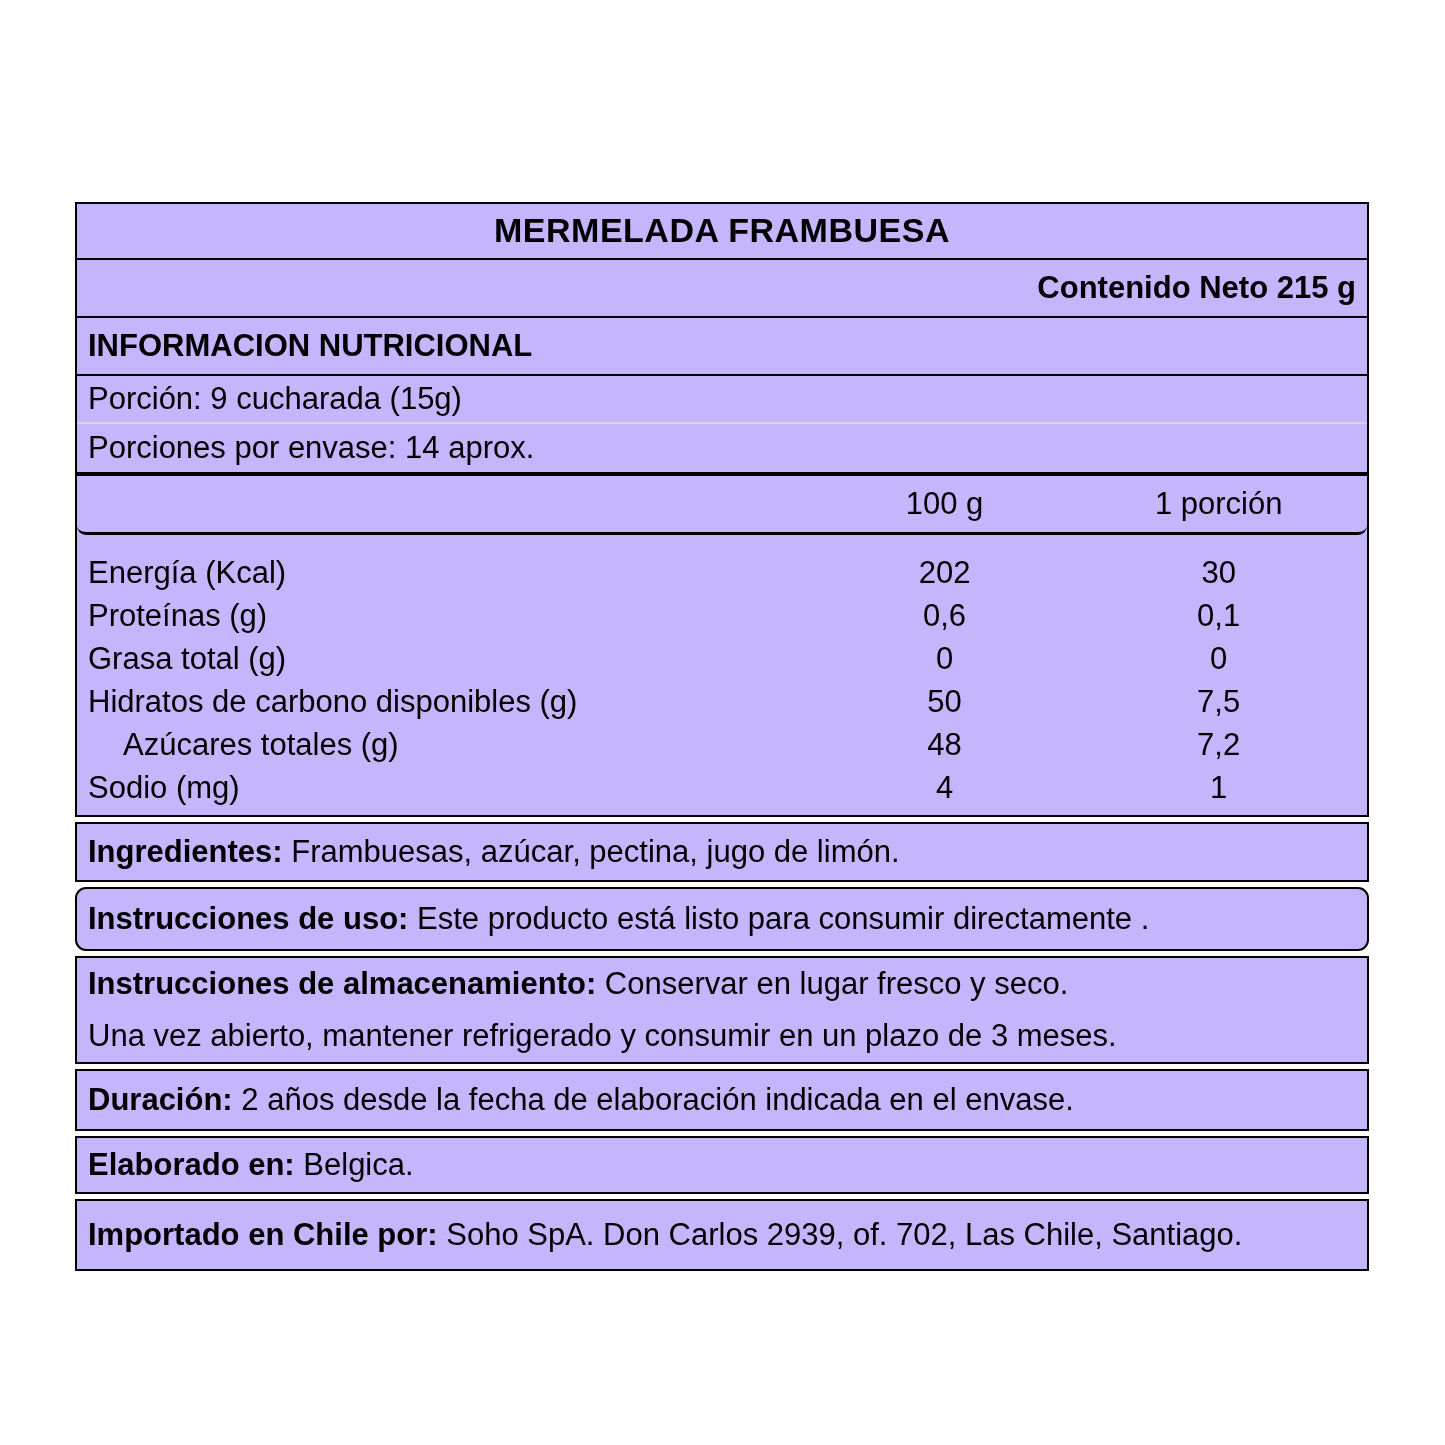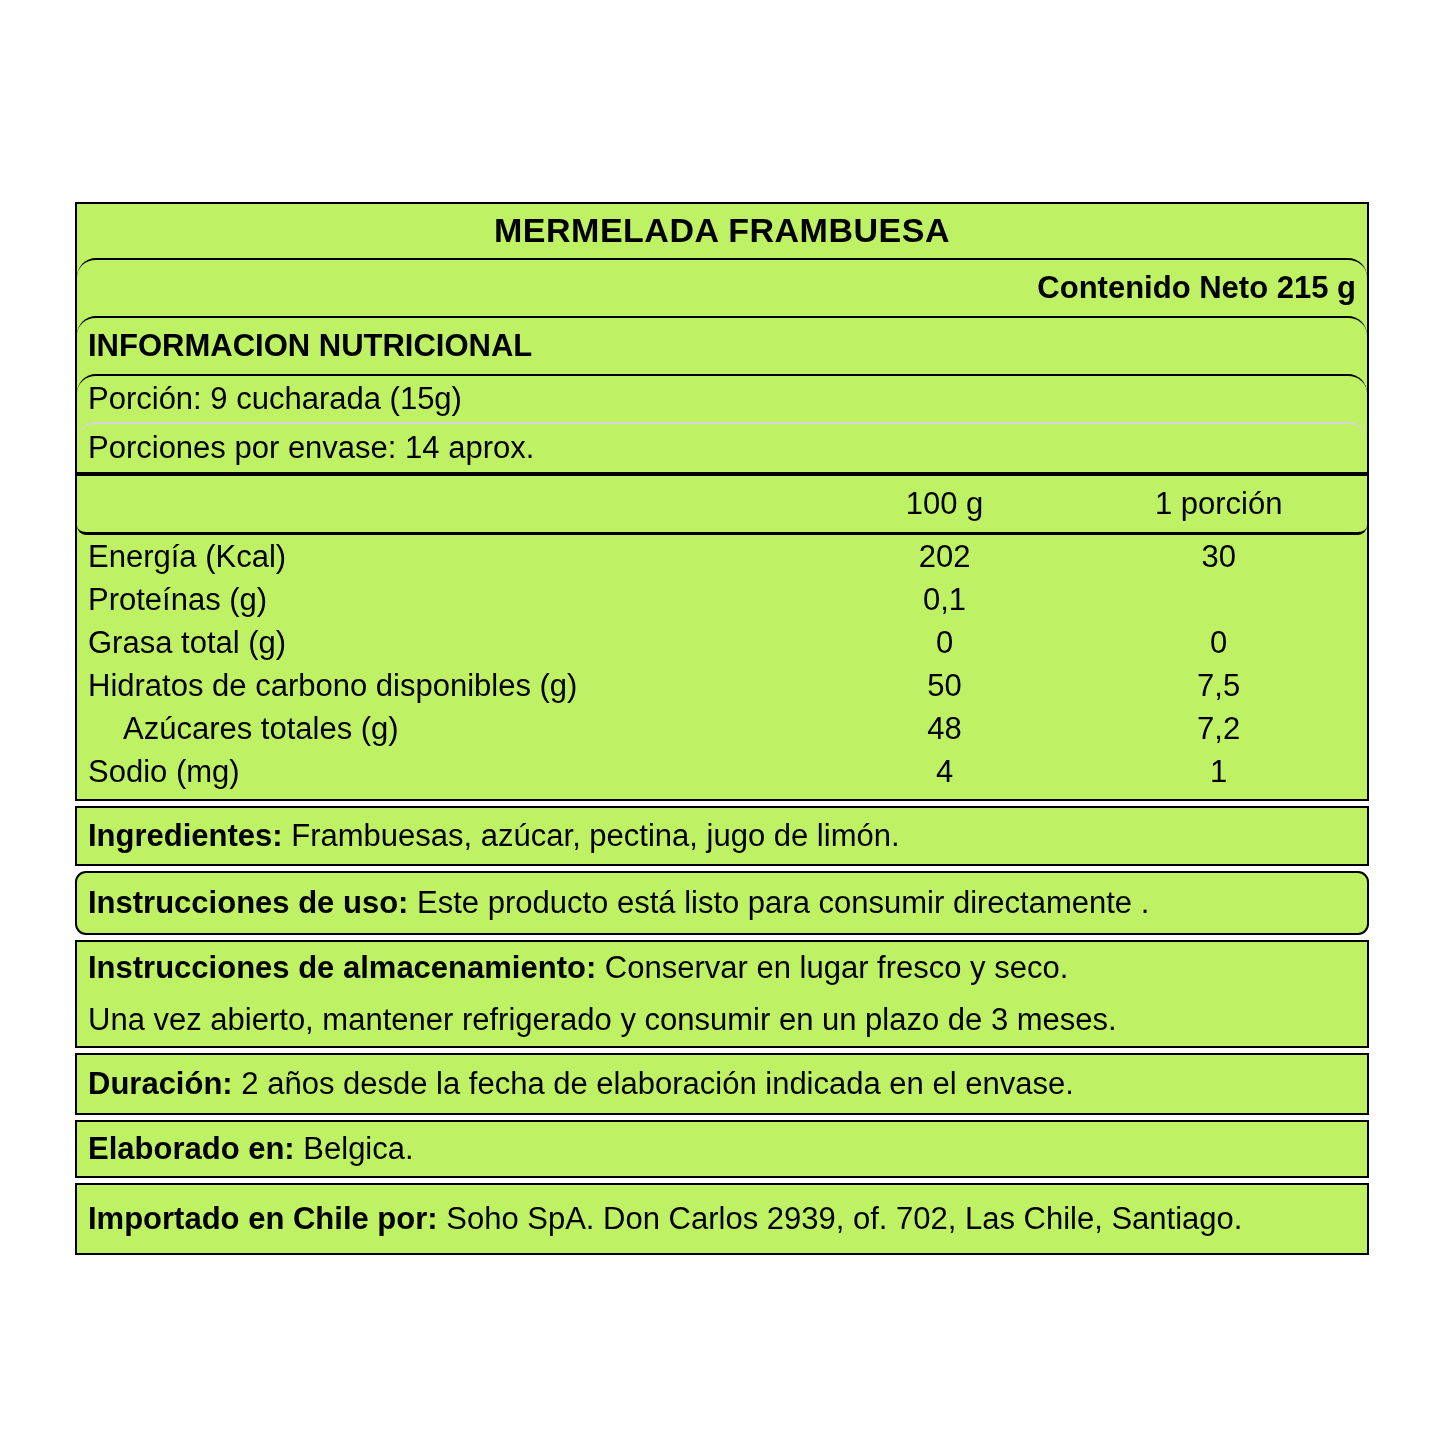--- a/index.html
+++ b/index.html
@@ -13,32 +13,32 @@
     overflow: hidden;
   }
   .sheet {
     position: absolute;
     left: 75px;
     top: 202px;
     width: 1294px;
   }
   .box {
     border: 2px solid #000000;
-    background: #bef264;
+    background: #c4b5fd;
     box-sizing: border-box;
   }
   
   .row {
     display: flex;
     align-items: center;
     padding: 0 11px;
     font-size: 31px;
     line-height: 1.1;
   }
-  .row + .row { border-top: 2px solid #000000; border-radius: 19px; }
+  .row + .row { border-top: 2px solid #000000; }
   .row.gray-top { border-top: 2px solid #d6d6d6; }
   .title-row {
     height: 54px;
     justify-content: center;
     font-weight: bold;
     font-size: 34px;
     letter-spacing: 0.5px;
   }
   .netcontent-row {
     height: 56px;
@@ -65,21 +65,21 @@
     text-align: left;
   }
   .nrow .lbl.indent { padding-left: 46px; }
   .nrow .val { text-align: center; }
   .headrow {
     height: 56px;
     border-bottom: 3px solid #000000;
     border-radius: 9px;
   }
   .bodyrow { height: 43px; }
-  .nut-body { padding: 0 0 6px 0; }
+  .nut-body { padding: 16px 0 6px 0; }
 
   
   .section {
     margin-top: 5px;
     display: flex;
     flex-direction: column;
     justify-content: center;
     padding: 8px 11px;
     font-size: 31px;
     line-height: 1.15;
@@ -124,20 +124,21 @@
       <div class="val">1 porción</div>
     </div>
     <div class="nut-body">
       <div class="nrow bodyrow">
         <div class="lbl">Energía (Kcal)</div>
         <div class="val">202</div>
         <div class="val">30</div>
       </div>
       <div class="nrow bodyrow">
         <div class="lbl">Proteínas (g)</div>
+        <div class="val">0,6</div>
         <div class="val">0,1</div>
       </div>
       <div class="nrow bodyrow">
         <div class="lbl">Grasa total (g)</div>
         <div class="val">0</div>
         <div class="val">0</div>
       </div>
       <div class="nrow bodyrow">
         <div class="lbl">Hidratos de carbono disponibles (g)</div>
         <div class="val">50</div>

